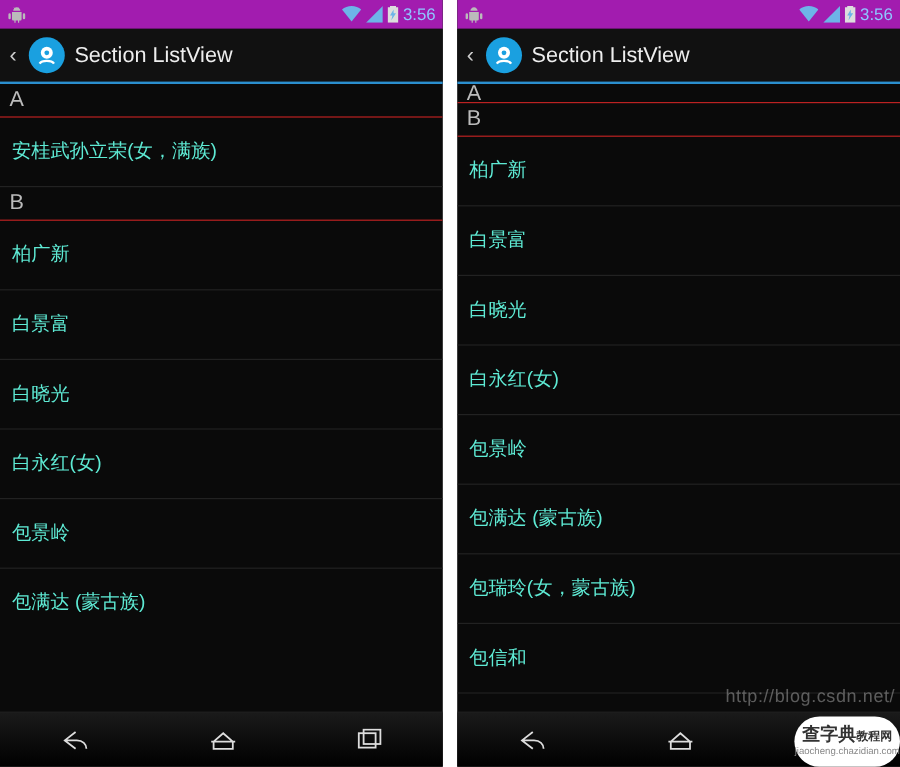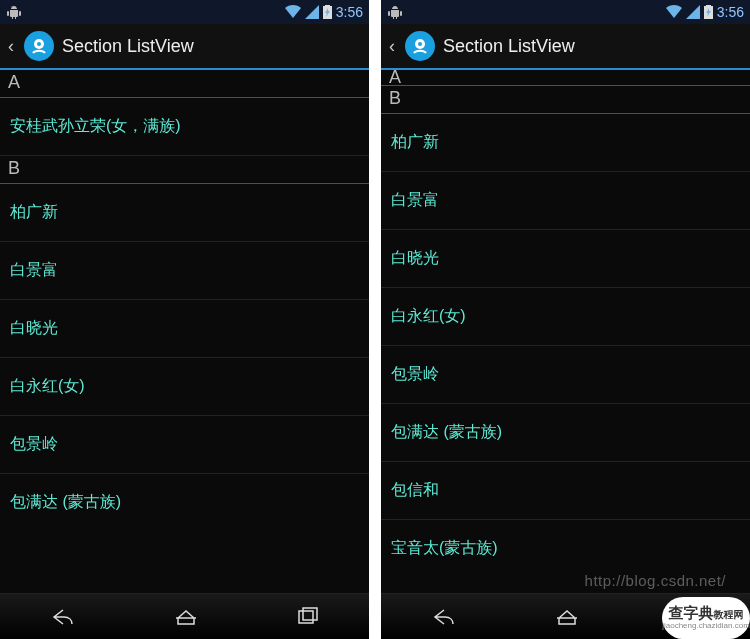--- a/index.html
+++ b/index.html
@@ -21,21 +21,21 @@
     flex: 1;
     background: #0a0a0a;
     display: flex;
     flex-direction: column;
     position: relative;
     overflow: hidden;
   }
   
   .status-bar {
     height: 24px;
-    background: #0f172a;
+    background: #a21caf;
     display: flex;
     align-items: center;
     padding: 0 6px;
     color: #fff;
     font-size: 13px;
   }
   .status-left { flex: 1; display:flex; align-items:center; }
   .status-right { display:flex; align-items:center; gap:4px; }
   .android-icon svg { display:block; }
   .wifi-icon svg, .signal-icon svg, .batt-icon svg { display:block; }
@@ -89,21 +89,21 @@
     background: linear-gradient(#1a1a1a,#000);
     display:flex;
     align-items:center;
     justify-content:space-around;
     border-top:1px solid #222;
   }
   .nav-bar svg { display:block; }
   
   .watermark {
     position:absolute;
-    right:24px;
+    right:4px;
     bottom:50px;
     color:rgba(160,160,160,0.55);
     font-size:15px;
     letter-spacing:0.5px;
     pointer-events:none;
     padding-left:28px;
   }
   .corner-logo {
     position:absolute;
     right:0; bottom:0;
@@ -248,20 +248,21 @@
     <div class="list-wrap">
       <div class="list">
         <div class="partial-header">A</div>
         <div class="section-header">B</div>
         <div class="row">柏广新</div>
         <div class="row">白景富</div>
         <div class="row">白晓光</div>
         <div class="row">白永红(女)</div>
         <div class="row">包景岭</div>
         <div class="row">包满达 (蒙古族)</div>
+        <div class="row">包瑞玲(女，蒙古族)</div>
         <div class="row">包信和</div>
         <div class="row clipped-bot">宝音太(蒙古族)</div>
       </div>
     </div>
 
     <div class="nav-bar">
       <span>
           <svg width="26" height="22" viewBox="0 0 26 22">
             <path fill="none" stroke="#ddd" stroke-width="1.5" d="M13 4 4 11l9 7M4 11h10c5 0 8 3 8 7"></path>
           </svg>

